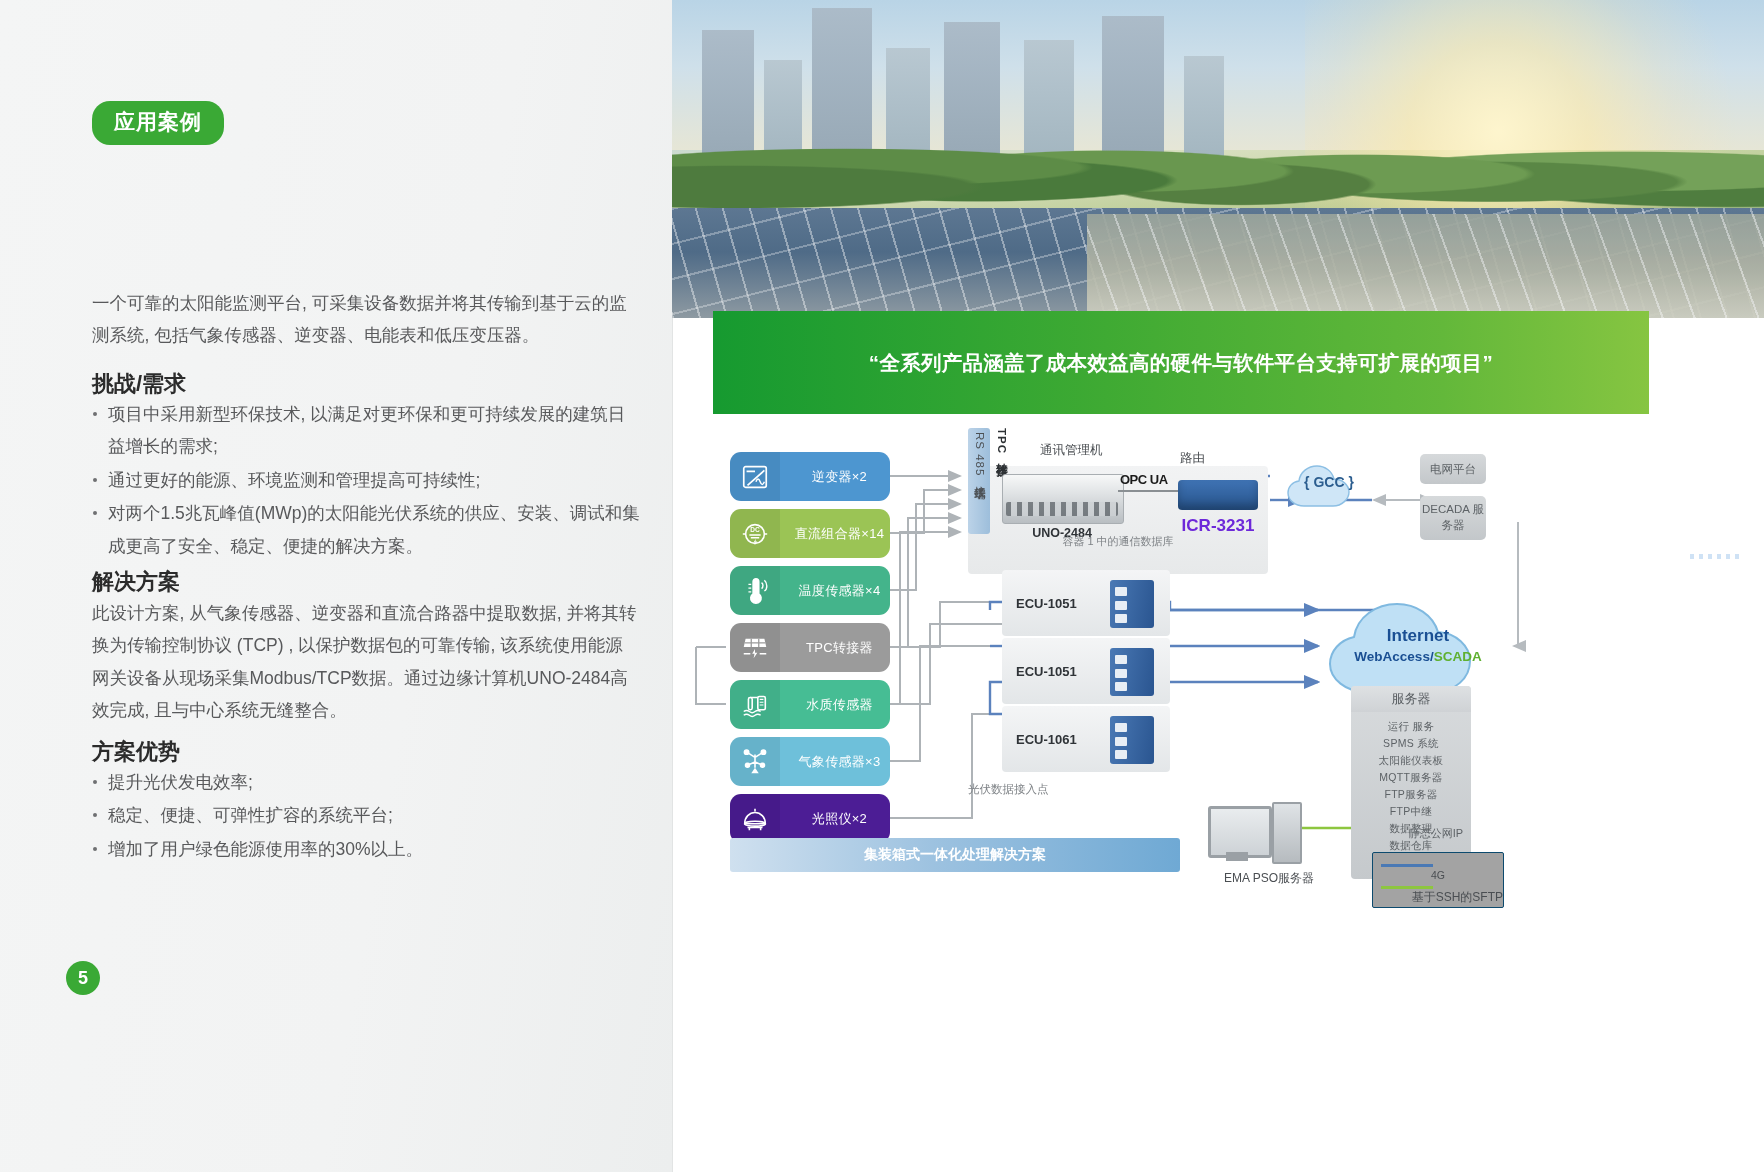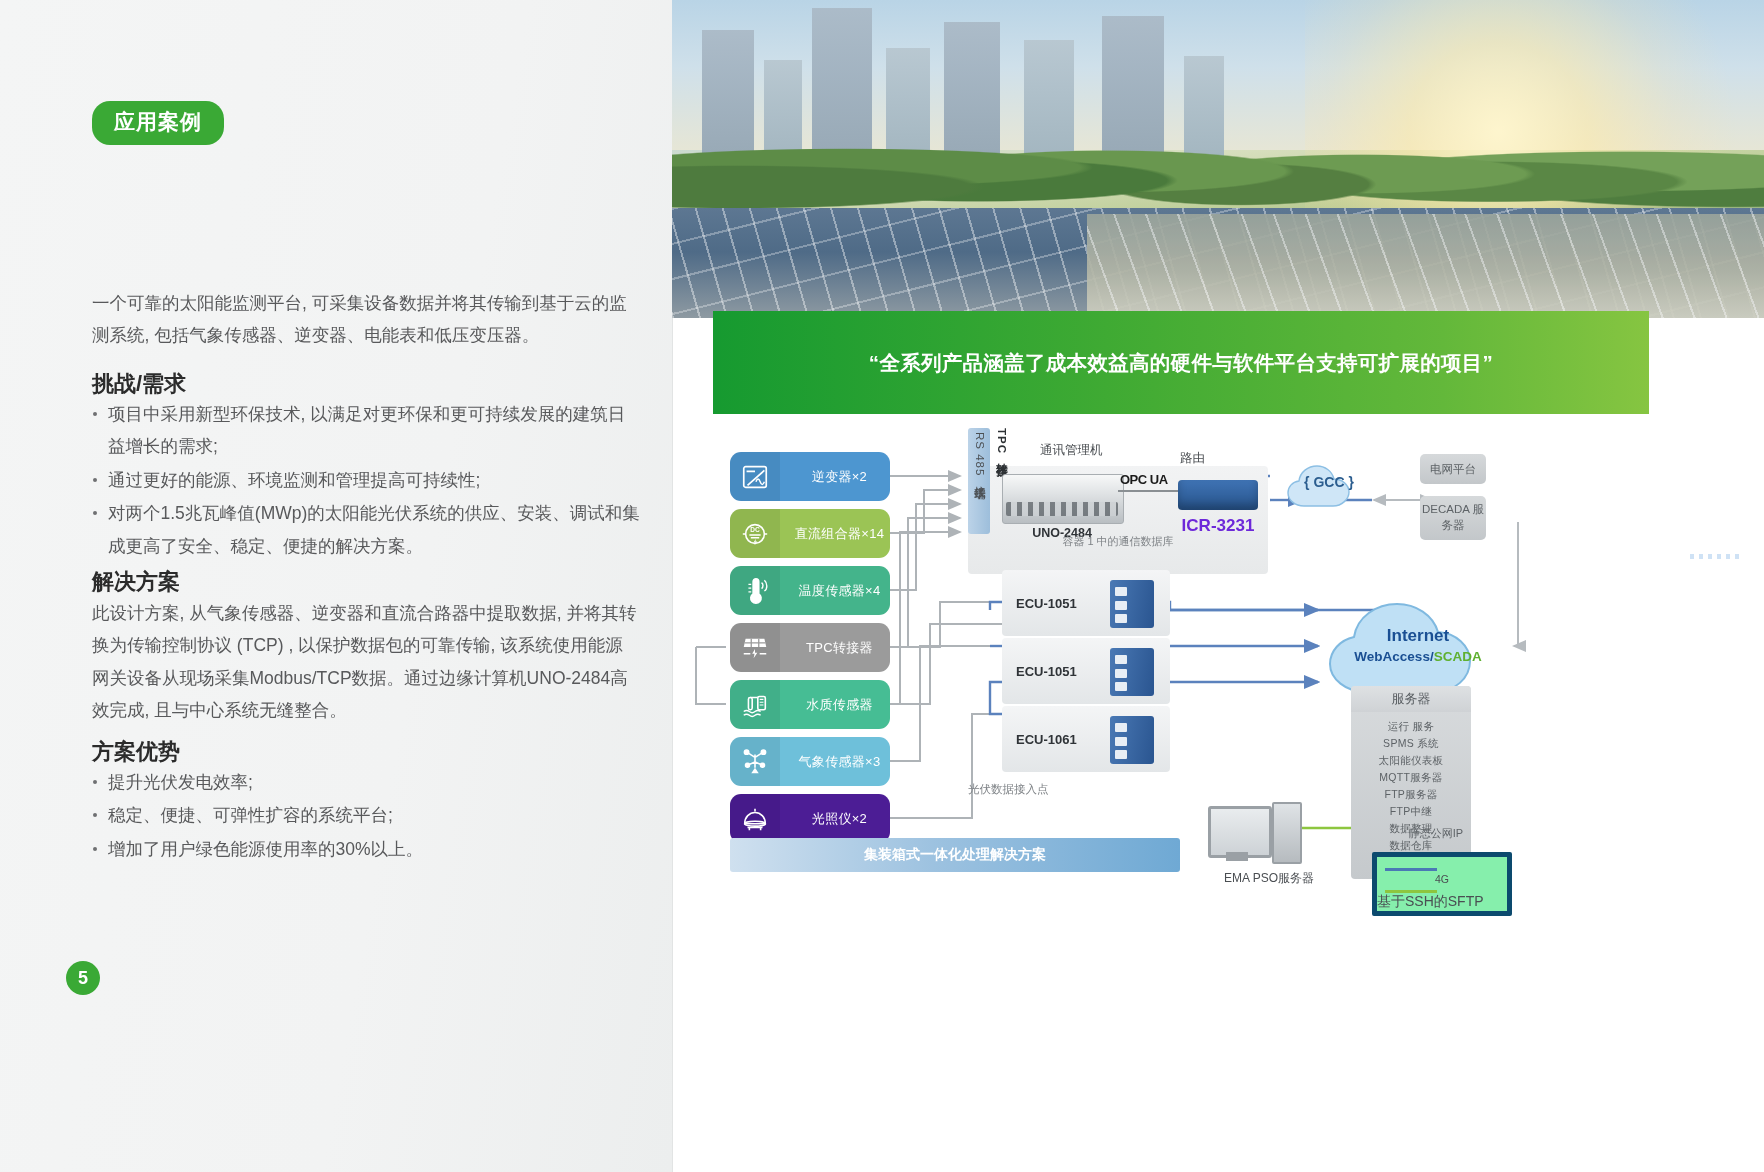--- a/index.html
+++ b/index.html
@@ -212,26 +212,26 @@
   }
 
   .monitor{position:absolute;left:536px;top:392px;width:58px;height:46px;background:linear-gradient(180deg,#e9ecee,#cdd2d6);border:3px solid #9aa0a5;border-radius:3px;}
   .monstand{position:absolute;left:554px;top:438px;width:22px;height:9px;background:#9aa0a5;}
   .tower{position:absolute;left:600px;top:388px;width:26px;height:58px;background:linear-gradient(180deg,#dfe3e6,#b6bbbf);border:2px solid #9aa0a5;border-radius:2px;}
   .emalbl{position:absolute;left:512px;top:456px;width:170px;text-align:center;font-size:12px;color:#4a4e52;}
 
   .staticip{position:absolute;left:704px;top:412px;width:120px;text-align:center;font-size:11px;color:#5d6266;}
   .legend{
     position:absolute;left:700px;top:438px;width:130px;height:54px;
-    border:5px solid #0c4a6e;background:#86efac;border-radius:2px;
+    border:1px solid #0c4a6e;background:#a3a3a3;border-radius:2px;
   }
   .legend .l1{position:absolute;left:8px;top:11px;width:52px;height:3px;background:#4a79b5;}
   .legend .l1t{position:absolute;left:0;top:16px;width:130px;text-align:center;font-size:10.5px;color:#4a4e52;}
   .legend .l2{position:absolute;left:8px;top:33px;width:52px;height:3px;background:#8dc63f;}
-  .legend .l2t{position:absolute;left:0;top:36px;width:130px;text-align:left;font-size:14px;color:#4a4e52;}
+  .legend .l2t{position:absolute;left:0;top:36px;width:130px;text-align:right;font-size:12px;color:#4a4e52;}
 
   svg.wires{position:absolute;left:0;top:0;width:1092px;height:560px;overflow:visible;pointer-events:none;}
 </style>
 </head>
 <body>
 
 <div class="page">
 
   <div class="left-panel">
 

